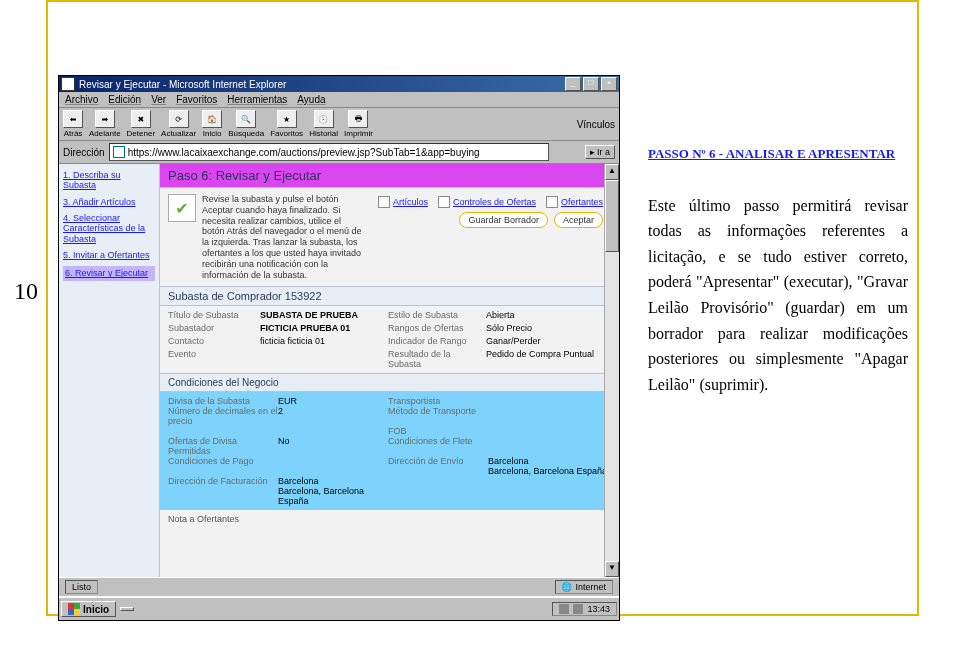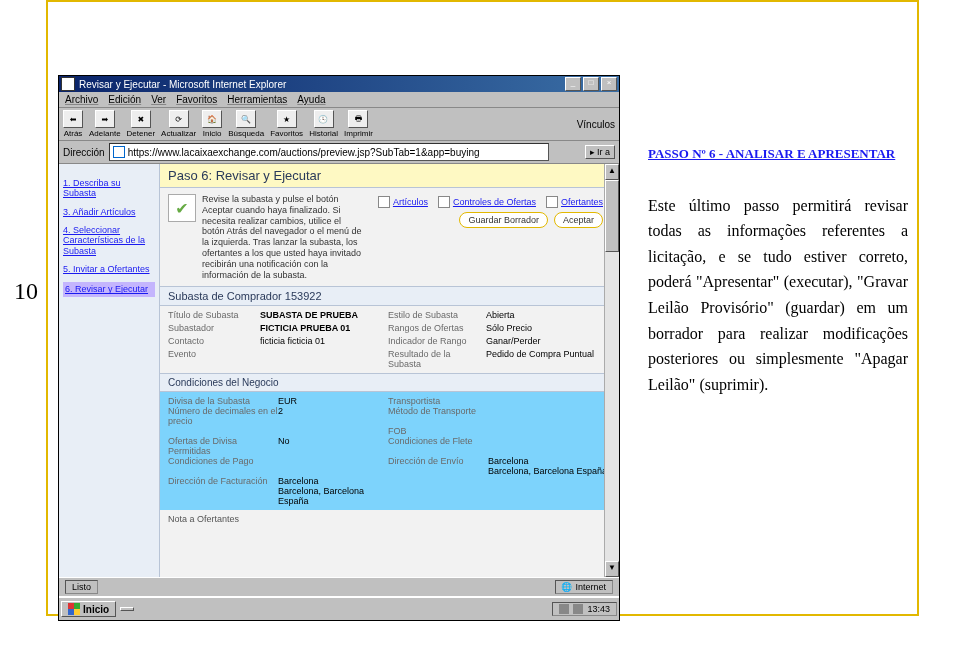--- a/index.html
+++ b/index.html
@@ -142,30 +142,30 @@
   }
   .left-nav {
     width: 92px;
     background: #e8eef6;
     border-right: 1px solid #b8c4d6;
     padding: 6px 4px;
     font-size: 9px;
     color: #1a1af0;
     text-decoration: underline;
   }
-  .left-nav div { margin-bottom: 6px; line-height: 1.15; margin-top: 8px; }
+  .left-nav div { margin-bottom: 6px; line-height: 1.15; }
   .left-nav .active { background: #c4b5fd; padding: 2px; }
   .main {
     flex: 1;
     background: #f2f2f2;
     position: relative;
     overflow: hidden;
   }
   .paso-header {
-    background: #fef9c3;
+    background: #d946ef;
     color: #2a3a5a;
     font-size: 13px;
     padding: 4px 8px;
     border-bottom: 1px solid #b8c4d6;
     font-weight: normal;
   }
   .intro-row {
     display: flex;
     padding: 6px 8px;
     gap: 6px;

